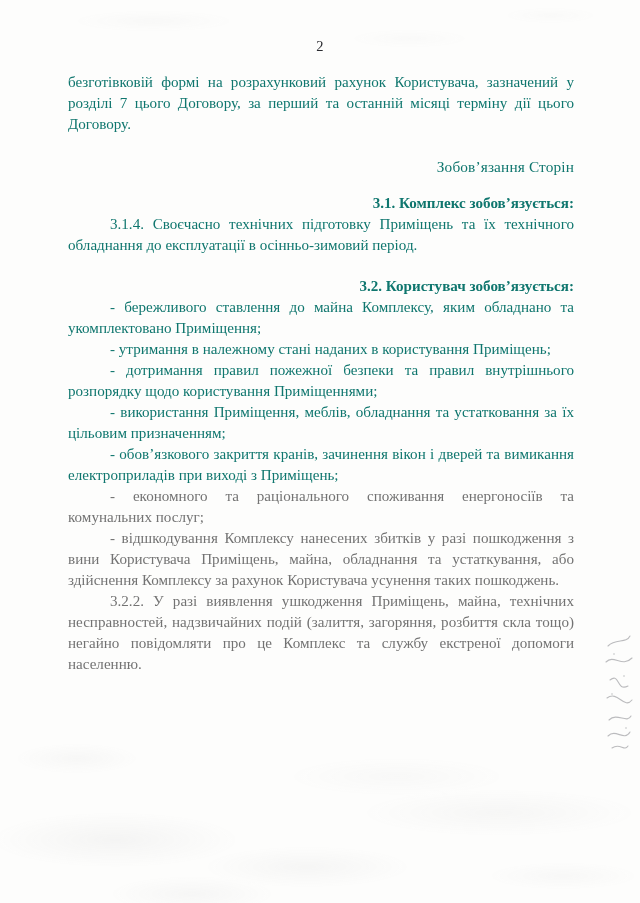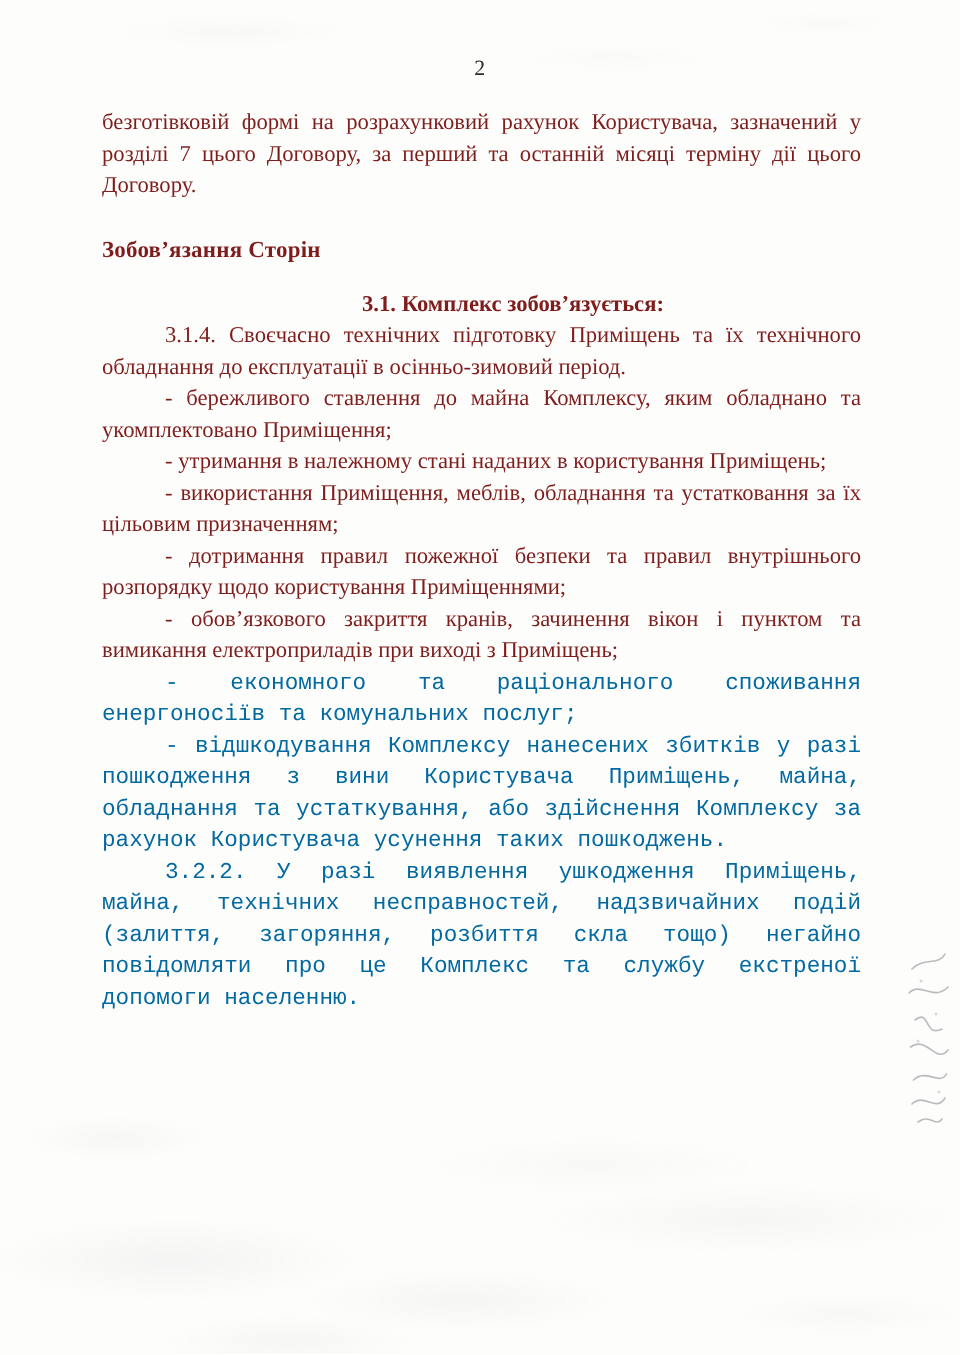--- a/index.html
+++ b/index.html
@@ -83,46 +83,46 @@
     z-index: 4;
   }
 
   p {
     margin: 0;
     font-size: 15.1px;
     line-height: 21.0px;
     text-align: justify;
     text-justify: inter-word;
     hyphens: none;
-    color: #7f1d1d;
+    color: #0f766e;
   }
 
   p.indent    { text-indent: 42px; }
   p.noindent  { text-indent: 0; }
   p.dash      { text-indent: 42px; }
 
   .heading {
     margin: 21px 0 16px 0;
-    text-align: left;
+    text-align: right;
     text-indent: 0;
-    font-weight: bold;
+    font-weight: normal;
     font-size: 15.3px;
     letter-spacing: .15px;
   }
 
   .sub-heading {
     text-indent: 42px;
     font-weight: bold;
-    text-align: center;
+    text-align: right;
   }
 
   .gap-before { margin-top: 20px; }
 
   
-  .faded { color: #0369a1; font-family: Liberation Mono, monospace; }
+  .faded { color: #737373; }
 </style>
 </head>
 <body>
 
 <div class="page">
 
   <div class="scan-noise-top"></div>
   <div class="scan-noise"></div>
 
   <div class="margin-mark">
@@ -155,31 +155,32 @@
 
     <p class="sub-heading">3.1. Комплекс зобов’язується:</p>
 
 
 
 
     <p class="indent">3.1.4. Своєчасно технічних підготовку Приміщень та їх технічного обладнання до експлуатації в осінньо-зимовий період.</p>
 
 
 
+    <p class="sub-heading gap-before">3.2. Користувач зобов’язується:</p>
 
 
     <p class="dash">- бережливого ставлення до майна Комплексу, яким обладнано та укомплектовано Приміщення;</p>
 
     <p class="dash">- утримання в належному стані наданих в користування Приміщень;</p>
 
+    <p class="dash">- дотримання правил пожежної безпеки та правил внутрішнього розпорядку щодо користування Приміщеннями;</p>
+
     <p class="dash">- використання Приміщення, меблів, обладнання та устатковання за їх цільовим призначенням;</p>
 
-    <p class="dash">- дотримання правил пожежної безпеки та правил внутрішнього розпорядку щодо користування Приміщеннями;</p>
-
-    <p class="dash">- обов’язкового закриття кранів, зачинення вікон і пунктом та вимикання електроприладів при виході з Приміщень;</p>
+    <p class="dash">- обов’язкового закриття кранів, зачинення вікон і дверей та вимикання електроприладів при виході з Приміщень;</p>
 
     <p class="dash faded">- економного та раціонального споживання енергоносіїв та комунальних послуг;</p>
 
     <p class="dash faded">- відшкодування Комплексу нанесених збитків у разі пошкодження з вини Користувача Приміщень, майна, обладнання та устаткування, або здійснення Комплексу за рахунок Користувача усунення таких пошкоджень.</p>
 
     <p class="indent faded">3.2.2. У разі виявлення ушкодження Приміщень, майна, технічних несправностей, надзвичайних подій (залиття, загоряння, розбиття скла тощо) негайно повідомляти про це Комплекс та службу екстреної допомоги населенню.</p>
 
   </div>
 </div>
 

